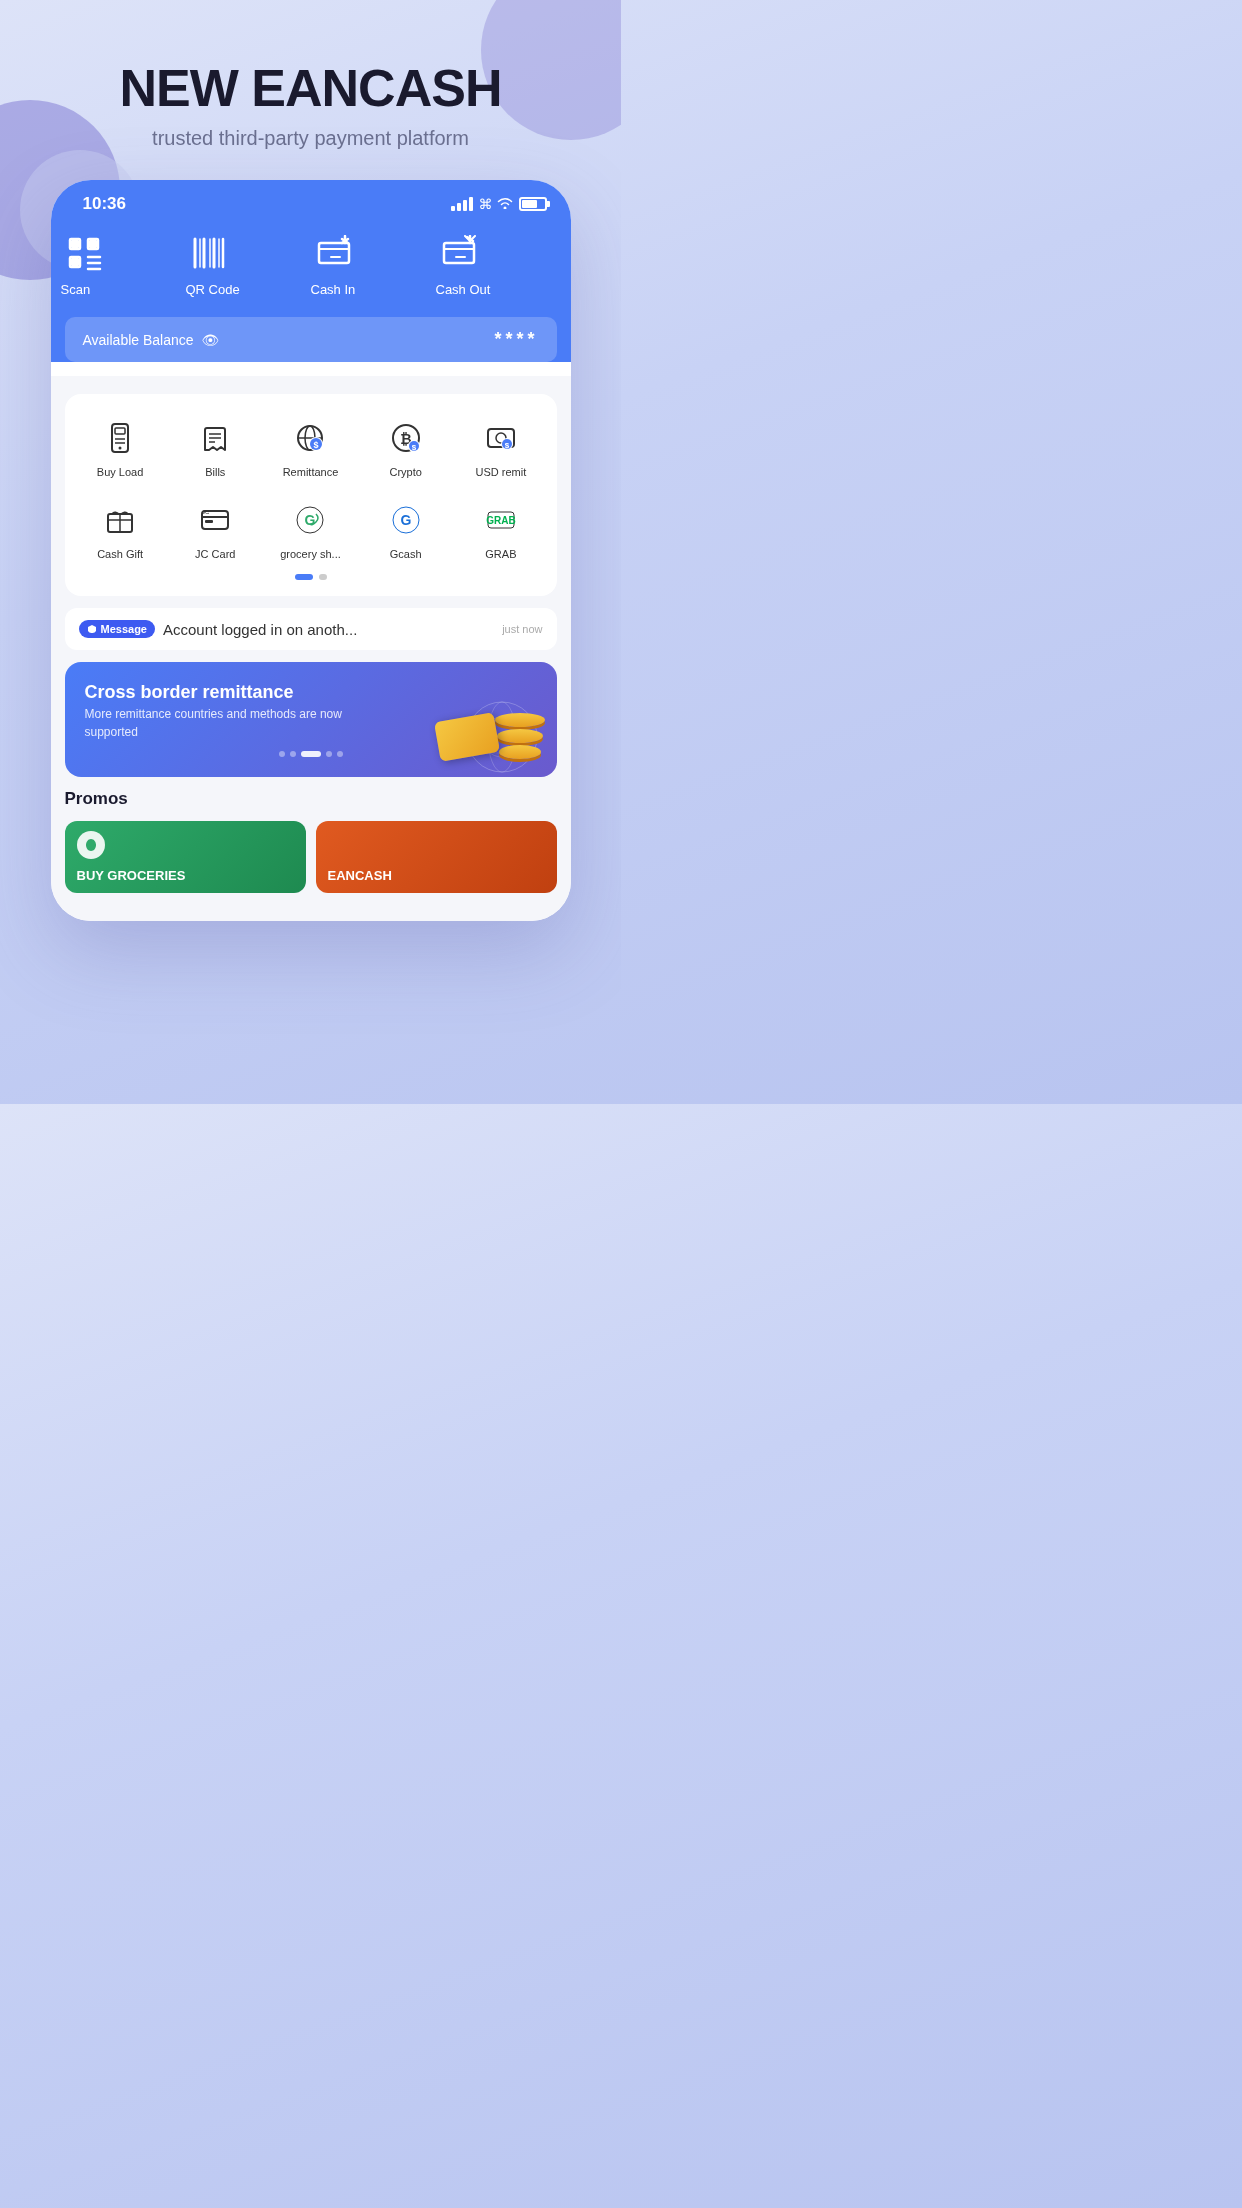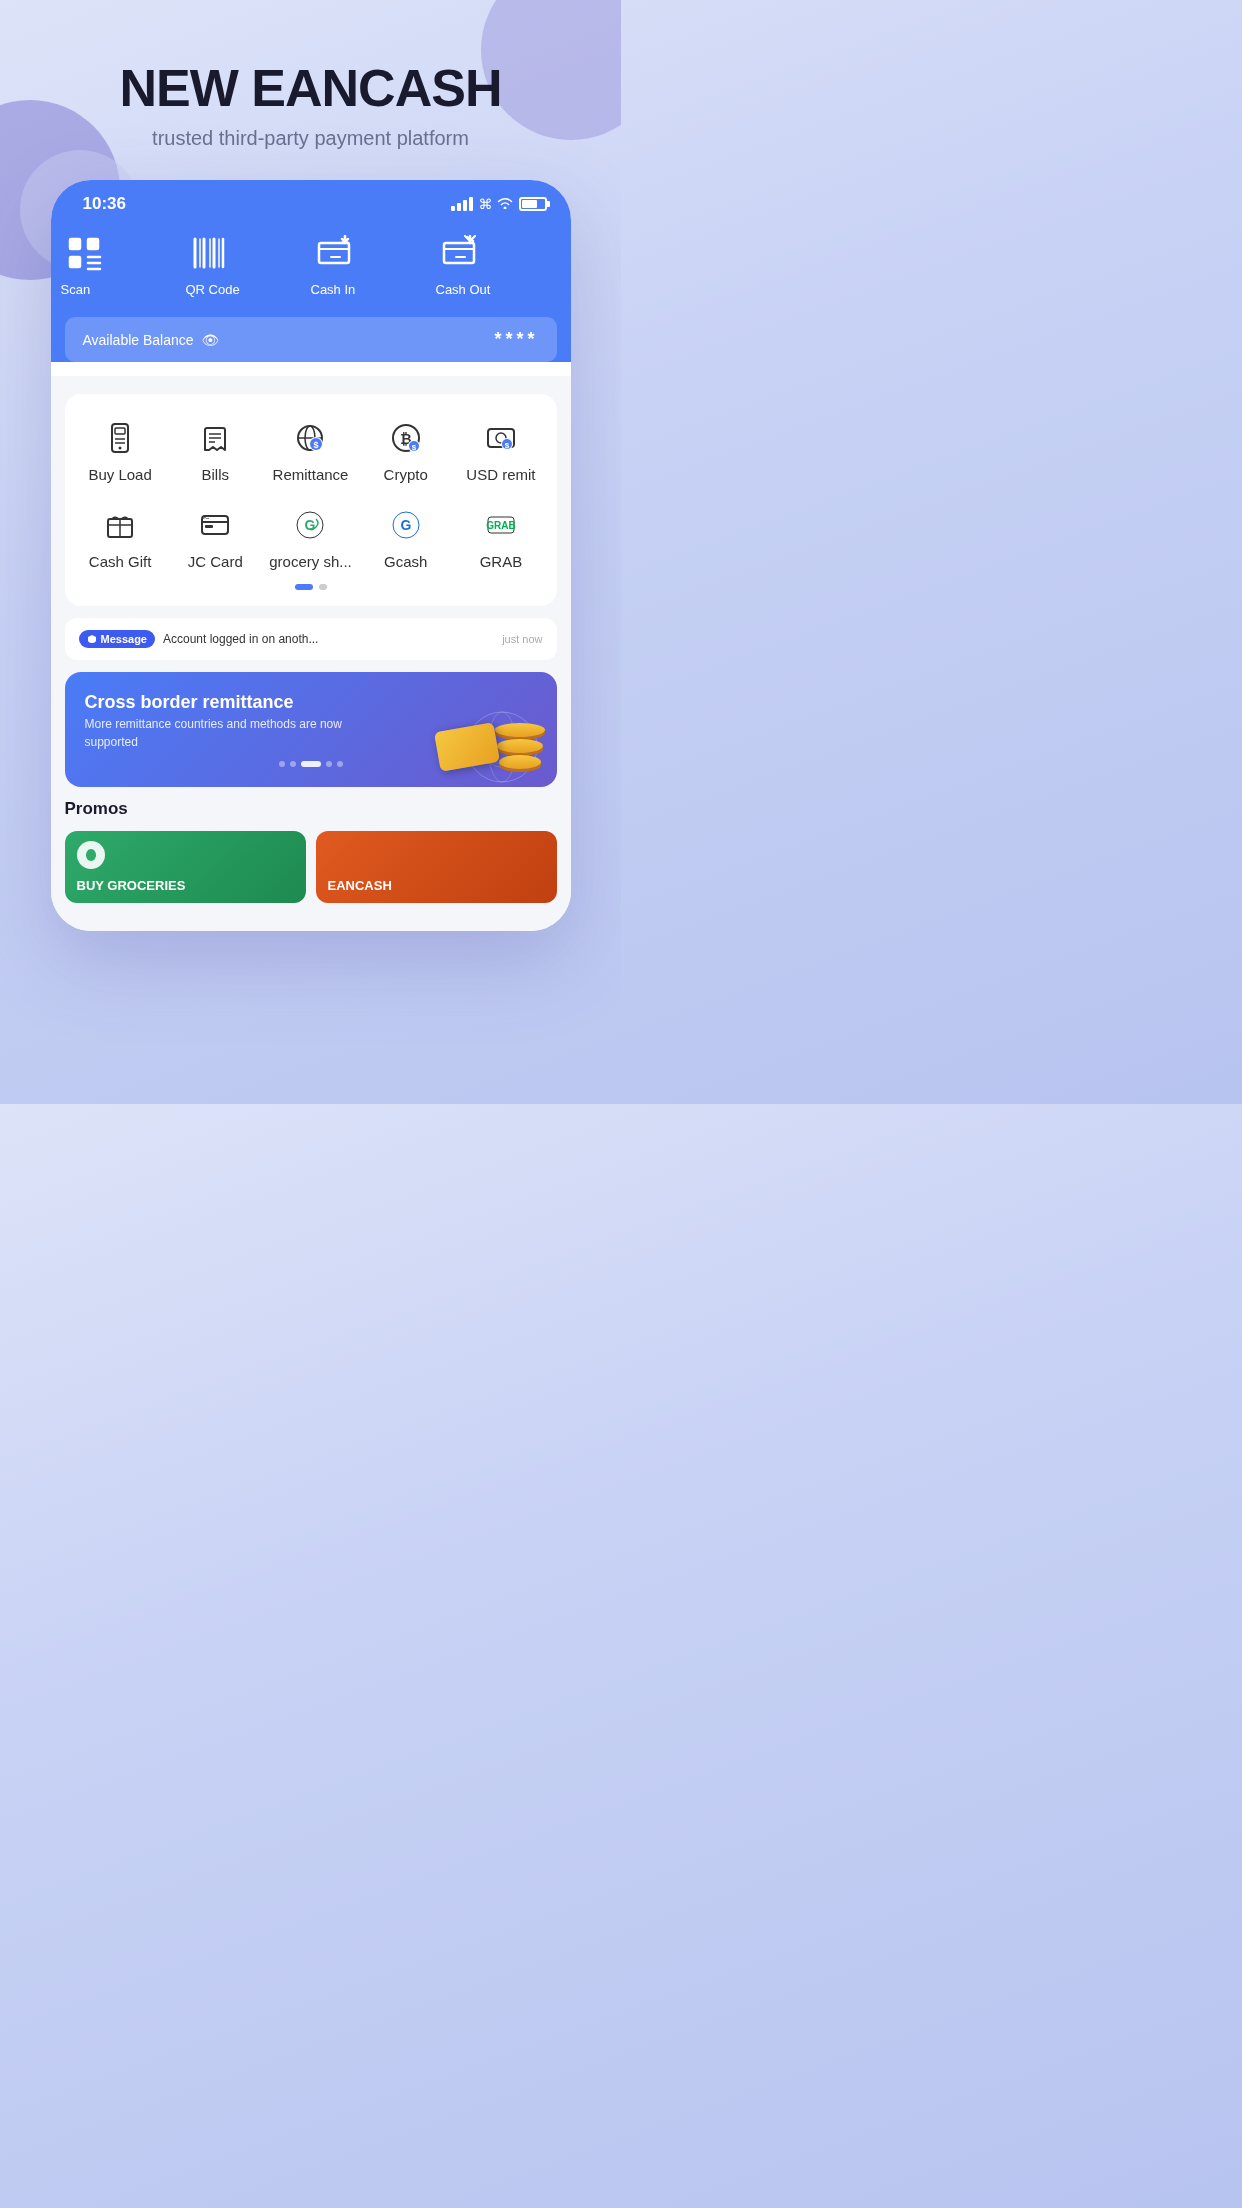--- a/index.html
+++ b/index.html
@@ -243,21 +243,21 @@
       height: 44px;
       display: flex;
       align-items: center;
       justify-content: center;
     }
     .service-icon-wrap svg {
       width: 32px;
       height: 32px;
     }
     .service-label {
-      font-size: 15px;
+      font-size: 11px;
       color: #333;
       text-align: right;
       font-weight: 400;
     }
 
     
     .dot-indicator {
       display: flex;
       justify-content: center;
       gap: 6px;
@@ -290,21 +290,21 @@
       font-size: 11px;
       padding: 3px 8px;
       border-radius: 12px;
       display: flex;
       align-items: center;
       gap: 4px;
       font-weight: 600;
       white-space: nowrap;
     }
     .message-text {
-      font-size: 12px;
+      font-size: 15px;
       color: #333;
       flex: 1;
       overflow: hidden;
       text-overflow: ellipsis;
       white-space: nowrap;
     }
     .message-time {
       font-size: 11px;
       color: #aaa;
       white-space: nowrap;

